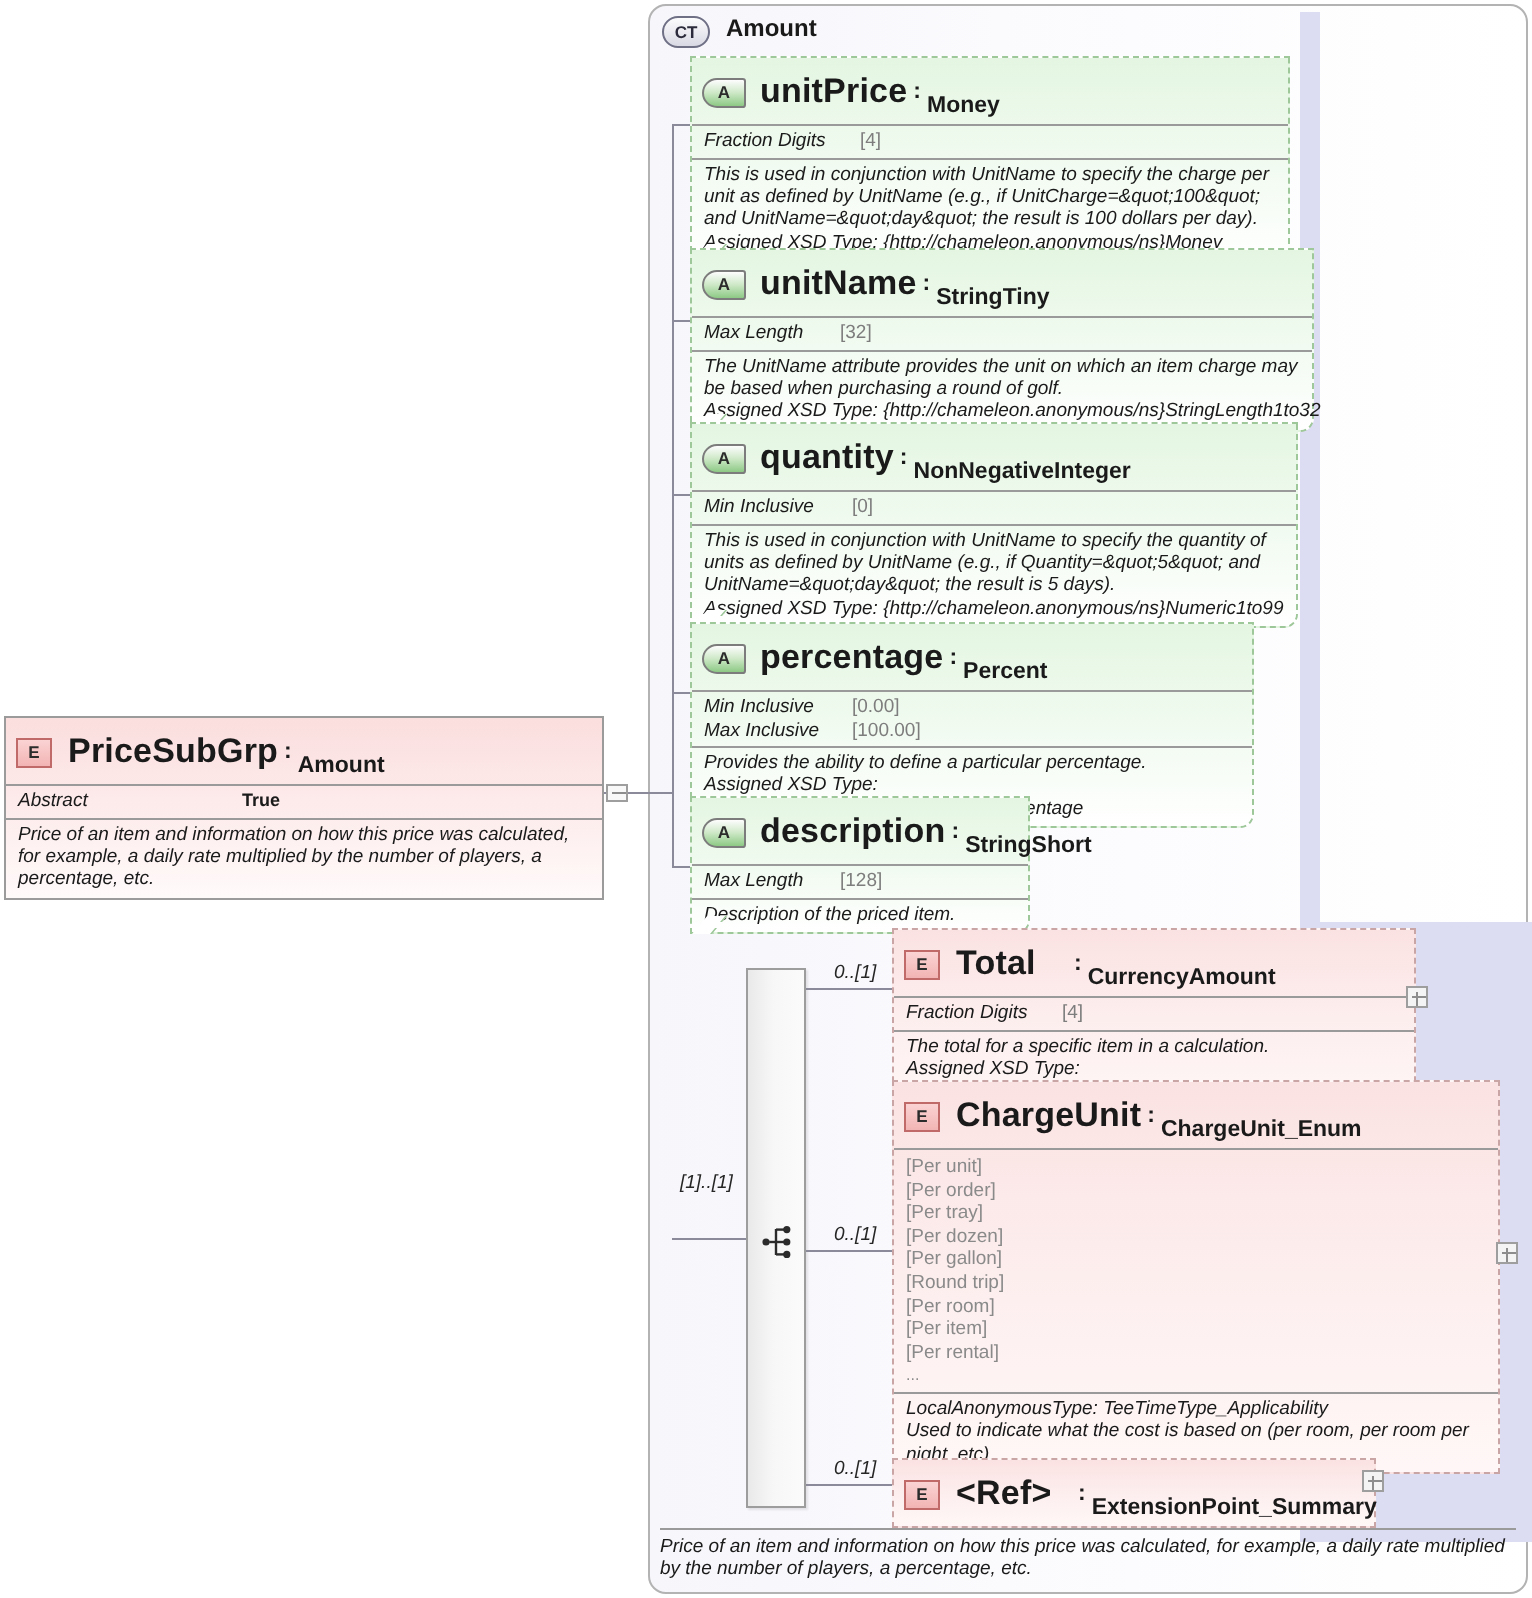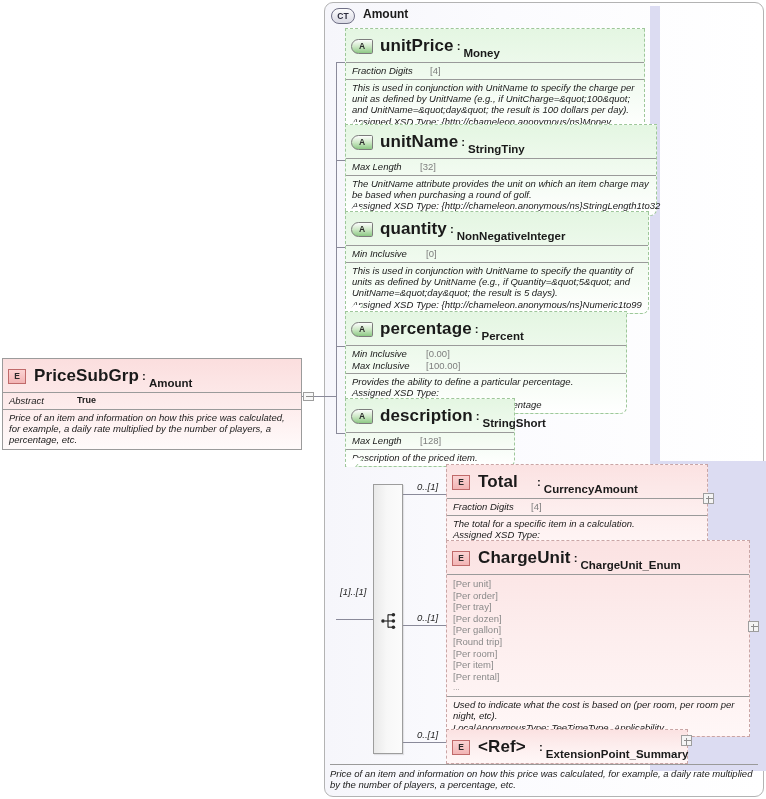--- a/index.html
+++ b/index.html
@@ -206,21 +206,21 @@
   <div class="node-inner">
     <div class="node-title">
       <div class="badge-e">E</div>
       <span class="nm">PriceSubGrp</span>
       <span class="sep">:</span>
       <span class="ty">Amount</span>
     </div>
     <div class="facets">
       <div class="facet-row">
         <span class="facet-name">Abstract</span>
-        <span class="facet-val" style="color:#1a1a1a;font-weight:bold;font-size:9px;">True</span>
+        <span class="facet-val" style="color:#1a1a1a;font-weight:bold;font-size:9px;margin-left:44px;">True</span>
       </div>
     </div>
     <div class="docs">
       <div>Price of an item and information on how this price was calculated, for example, a daily rate multiplied by the number of players, a percentage, etc.</div>
     </div>
   </div>
 </div>
 
 <div class="node attr" style="left:345px; top:28px; width:300px;">
   <div class="node-inner">
@@ -395,22 +395,22 @@
           <div>[Per gallon]</div>
           <div>[Round trip]</div>
           <div>[Per room]</div>
           <div>[Per item]</div>
           <div>[Per rental]</div>
           <div style="font-size:8px;">...</div>
         </div>
       </div>
     </div>
     <div class="docs">
+      <div>LocalAnonymousType: TeeTimeType_Applicability</div>
       <div>Used to indicate what the cost is based on (per room, per room per night, etc).</div>
-      <div>LocalAnonymousType: TeeTimeType_Applicability</div>
     </div>
   </div>
 </div>
 <div class="plus" style="left:748px; top:621px;"></div>
 
 <div class="node elem" style="left:446px; top:729px; width:242px;">
   <div class="node-inner">
     <div class="node-title">
       <div class="badge-e">E</div>
       <span class="nm" style="min-width:58px;">&lt;Ref&gt;</span>

